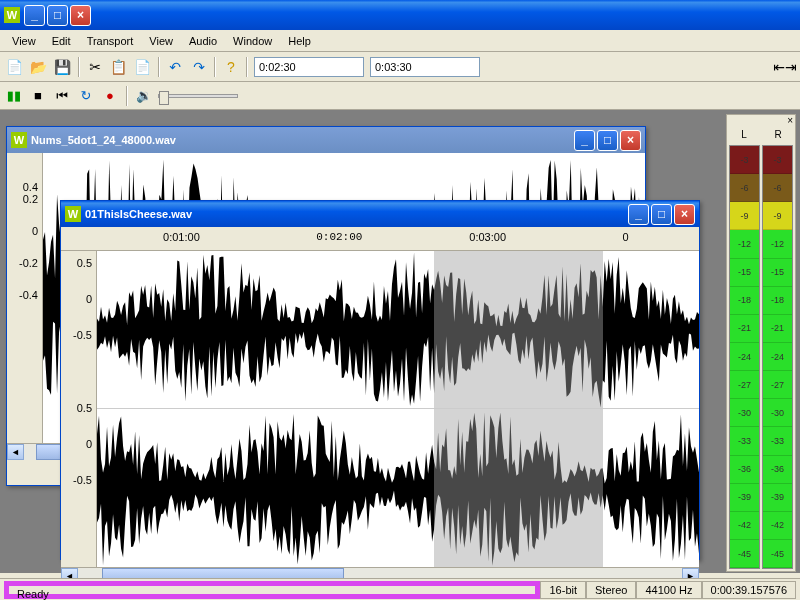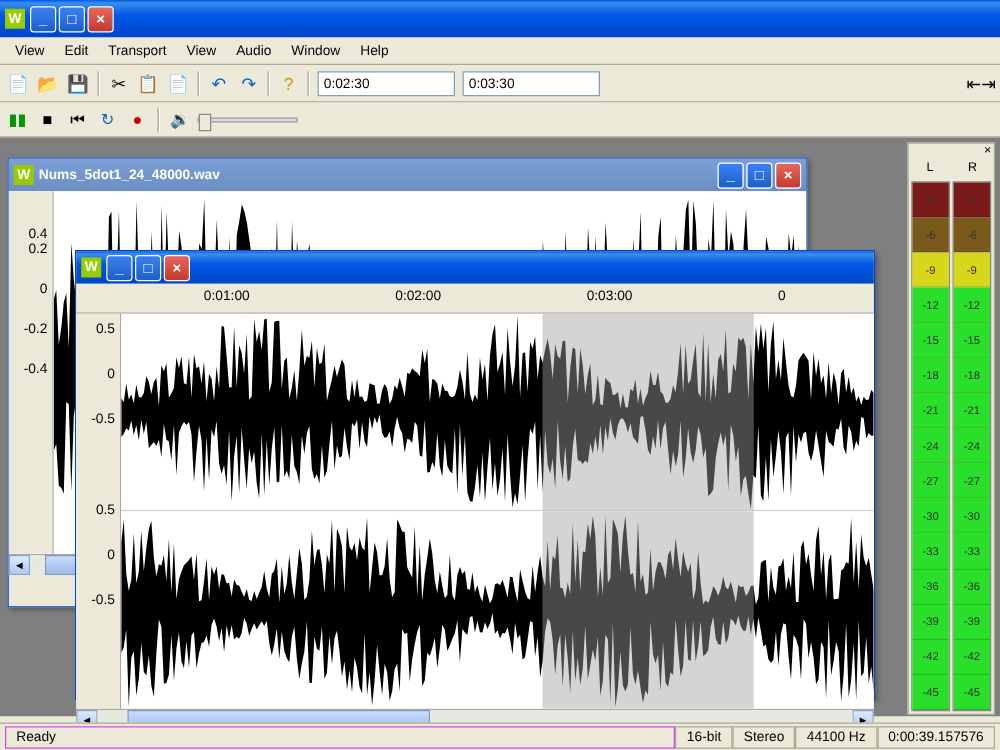--- a/index.html
+++ b/index.html
@@ -49,21 +49,21 @@
 .meter-panel { position: absolute; right: 4px; top: 114px; width: 70px; bottom: 28px; background: #ece9d8; border: 1px solid #aca899; }
 .meter-panel .hdr { height: 14px; display: flex; justify-content: flex-end; padding: 0 2px; font-size: 10px; }
 .meter-panel .labels { display: flex; height: 14px; }
 .meter-panel .labels div { flex: 1; text-align: center; font-size: 10px; }
 .meters { display: flex; height: calc(100% - 28px); padding: 2px; gap: 2px; }
 .meter { flex: 1; display: flex; flex-direction: column; border: 1px solid #888; }
 .meter-seg { flex: 1; border-bottom: 1px solid rgba(0,0,0,.15); display: flex; align-items: center; justify-content: center; font-size: 9px; color: #333; }
 
 .statusbar { position: absolute; bottom: 0; left: 0; right: 0; height: 22px; background: #ece9d8; border-top: 1px solid #aca899; display: flex; align-items: center; padding: 0 4px; gap: 0; }
 .statusbar .cell { border: 1px solid #aca899; padding: 2px 8px; height: 18px; display: flex; align-items: center; }
-.statusbar .grow { flex: 1; border: 1px solid #d946ef; padding: 2px 8px; height: 18px; }
+.statusbar .grow { flex: 1; border: 5px solid #d946ef; padding: 2px 8px; height: 18px; }
 
 svg.wf { width: 100%; height: 100%; display: block; }
 </style>
 </head>
 <body>
 
 <div class="titlebar">
   <span class="icon">W</span>
   <div class="winbtns">
     <div class="winbtn min">_</div>
@@ -144,29 +144,30 @@
       <div class="track">
           <div class="thumb" style="left:2%;width:30%"></div>
         </div>
       <div class="arr">►</div>
     </div>
   </div>
 
   <div class="child" style="left:60px; top:90px; width:640px; height:360px;">
     <div class="titlebar">
       <span class="icon">W</span>
+      <span class="title">01ThisIsCheese.wav</span>
       <div class="winbtns">
         <div class="winbtn min">_</div>
         <div class="winbtn max">□</div>
         <div class="winbtn close">×</div>
       </div>
     </div>
     <div class="ruler" id="ruler2">
         <span style="left: 16%;">0:01:00</span>
-        <span style="left: 40%;">0:02:00</span>
+        <span style="left: 40%; font-family: Liberation Mono, monospace;">0:02:00</span>
         <span style="left: 64%;">0:03:00</span>
         <span style="left: 88%;">0</span>
       </div>
     <div class="wave-area" style="height:316px;">
       <div class="yaxis" id="yaxis2">
           <span style="top: 6px;">0.5</span>
           <span style="top: 42px;">0</span>
           <span style="top: 78px;">-0.5</span>
           <span style="top: 151px;">0.5</span>
           <span style="top: 187px;">0</span>

